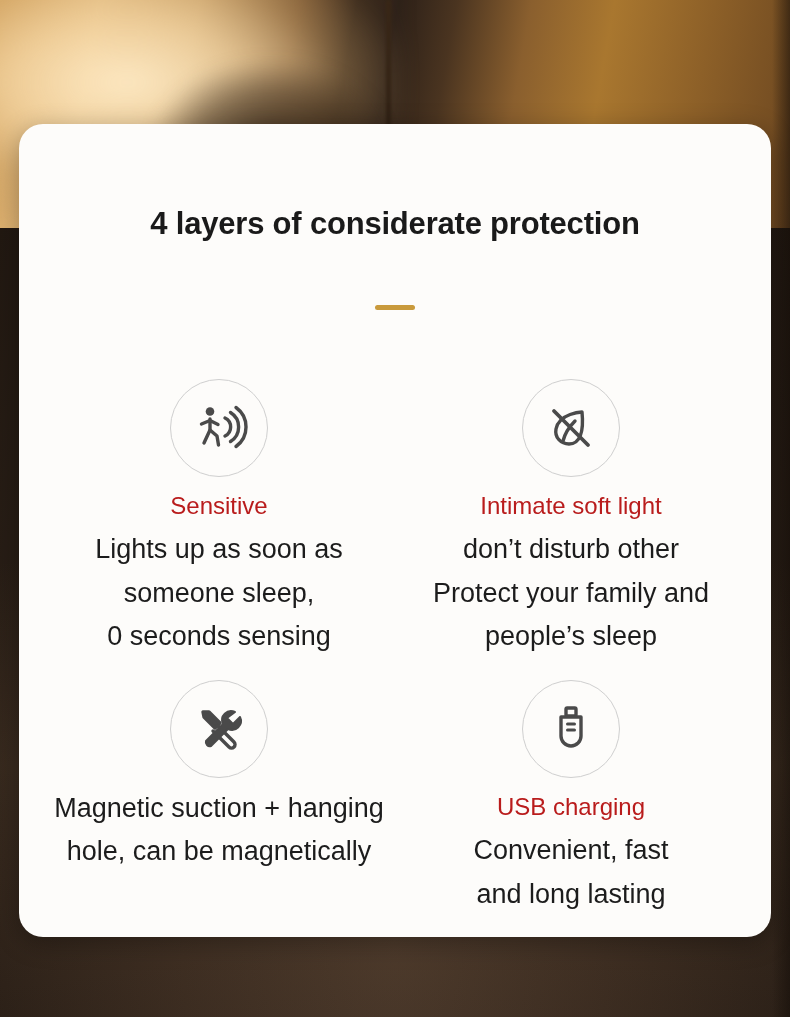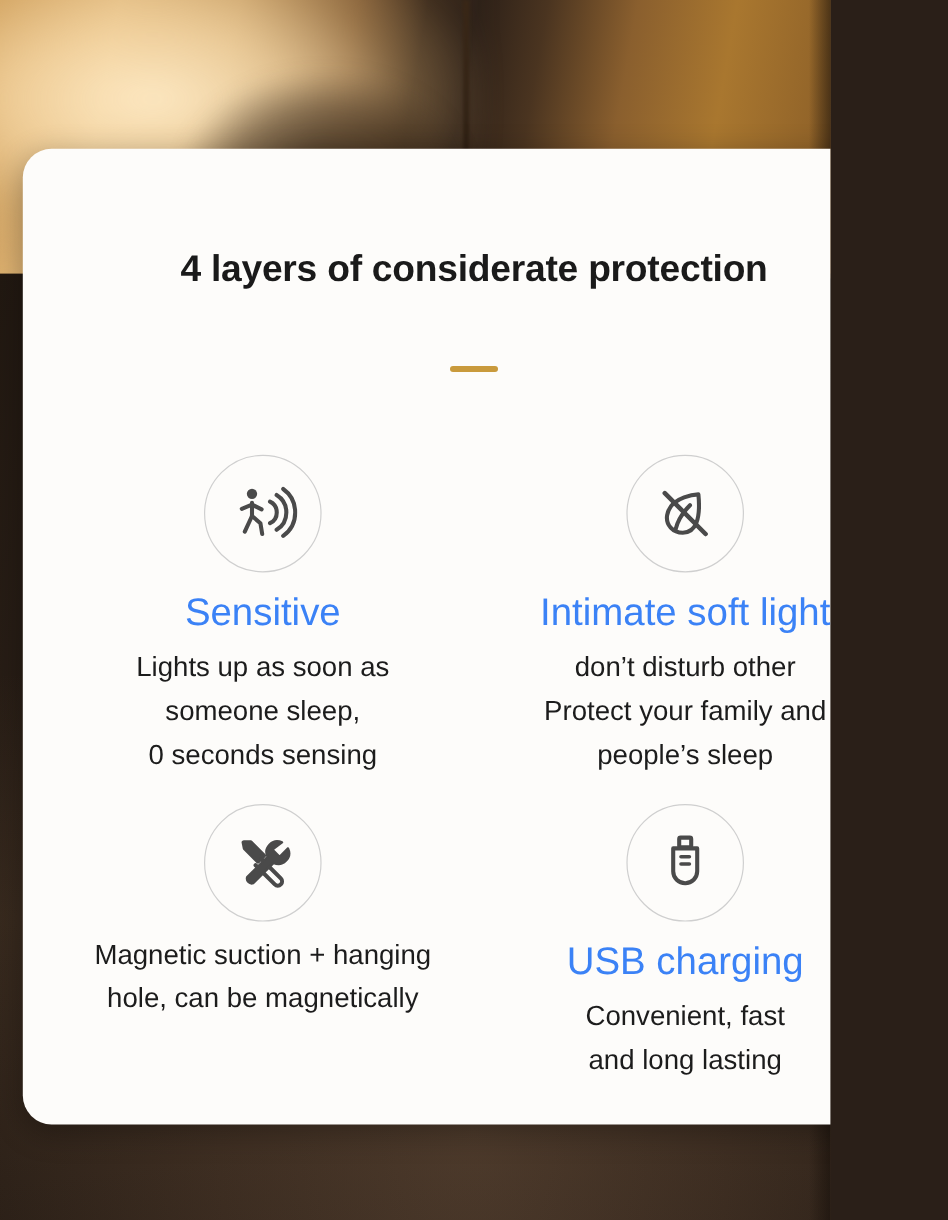--- a/index.html
+++ b/index.html
@@ -9,21 +9,21 @@
   body {
     width: 790px;
     height: 1017px;
     overflow: hidden;
     font-family: "Liberation Sans", sans-serif;
     background: #2a1f18;
   }
 
   .page {
     position: relative;
-    width: 692px;
+    width: 790px;
     height: 1017px;
     overflow: hidden;
   }
 
   
   .bg {
     position: absolute;
     inset: 0;
     background: #2e241c;
   }
@@ -134,28 +134,28 @@
     border: 1px solid #cfcfcf;
     display: flex;
     align-items: center;
     justify-content: center;
     background: #fdfcfa;
   }
   .icon-circle svg { display: block; }
 
   .feature-title {
     margin-top: 16px;
-    font-size: 32px;
-    color: #3b82f6;
+    font-size: 24px;
+    color: #b91c1c;
     font-weight: normal;
     line-height: 1.1;
   }
   .feature-desc {
     margin-top: 9px;
-    font-size: 23px;
+    font-size: 27px;
     line-height: 1.6;
     color: #1c1c1c;
     max-width: 345px;
   }
   .feature-desc div { white-space: nowrap; }
 </style>
 </head>
 <body>
 
 <div class="page">

